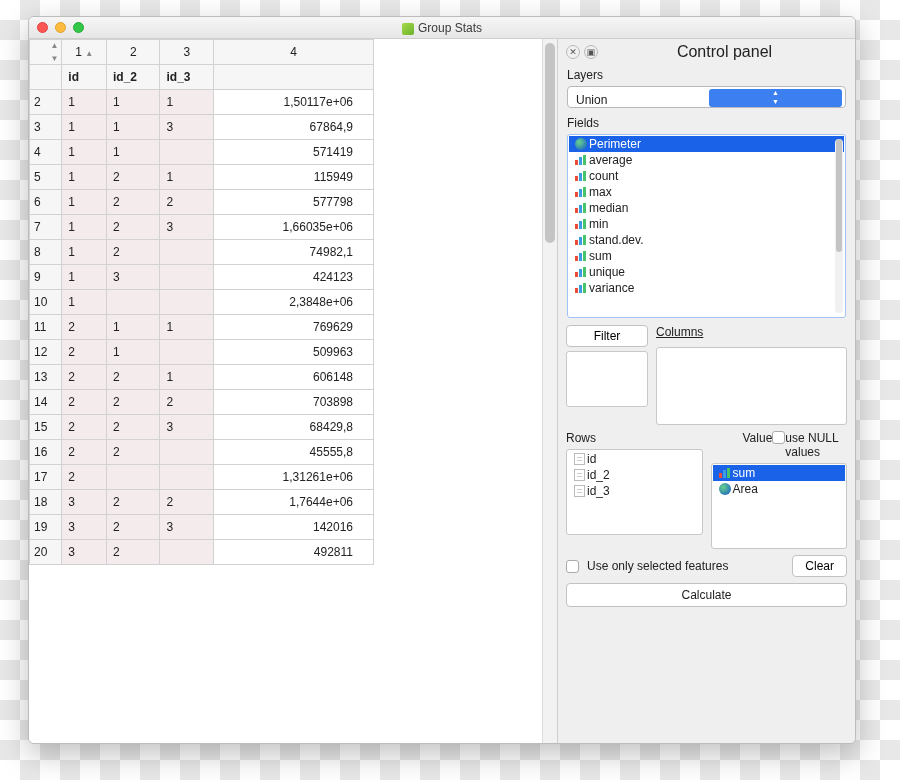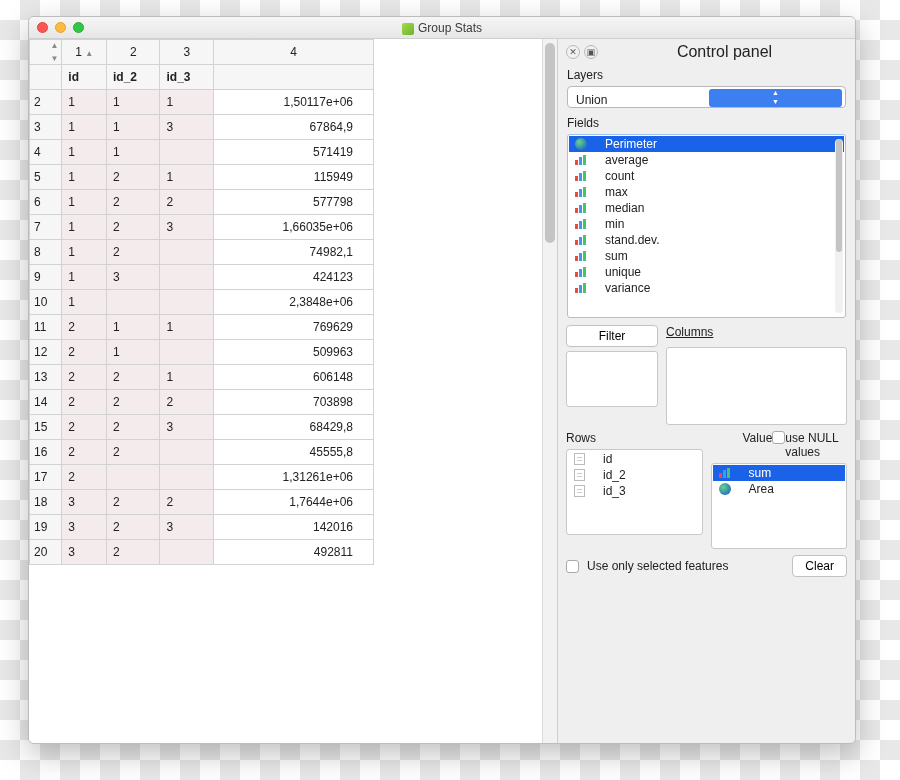--- a/index.html
+++ b/index.html
@@ -124,21 +124,21 @@
     display:flex; flex-direction:column; align-items:center; justify-content:center;
     color:#fff; font-size:7px; line-height:7px;
   }
   .listbox {
     background:#fff; border:1px solid #9fc3f3; border-radius:3px;
     height:184px; padding:1px; position:relative;
   }
   .listbox.small { height:86px; border-color:#c8c8c8;}
   .listbox.tiny { height:56px; border-color:#c8c8c8;}
   .li {
-    display:flex; align-items:center; gap:18px;
+    display:flex; align-items:center; gap:2px;
     padding:1px 6px; font-size:12px;
   }
   .li.sel { background:#1a63e8; color:#fff; }
   .icon-globe {
     width:12px; height:12px; border-radius:50%;
     background: radial-gradient(circle at 35% 35%, #67d38c, #2a7ab8 70%);
     flex-shrink:0;
   }
   .icon-bars {
     width:12px; height:10px; position:relative; flex-shrink:0;
@@ -162,21 +162,21 @@
   }
   .inner-thumb {
     position:absolute; left:1px; right:1px; top:0; height:65%;
     background:#c4c4c4; border-radius:4px;
   }
   .btn {
     background:#fff; border:1px solid #c2c2c2; border-radius:4px;
     padding:3px 12px; font-size:12px;
   }
   .cols-row { display:flex; gap:8px; align-items:flex-start; }
-  .cols-row .col1 { width:92px; display:flex; flex-direction:column; gap:4px;}
+  .cols-row .col1 { width:82px; display:flex; flex-direction:column; gap:4px;}
   .cols-row .col2 { flex:1; display:flex; flex-direction:column; gap:8px;text-decoration:underline;}
   .rows-row { display:flex; gap:8px; }
   .rows-row .col { flex:1; display:flex; flex-direction:column; gap:4px;}
   .valhdr { display:flex; align-items:flex-start; margin-left:32px;}
   .chk {
     width:13px; height:13px; border:1px solid #aaa; border-radius:3px;
     background:#fff; display:inline-block; flex-shrink:0;
   }
   .bottom-row { display:flex; align-items:center; gap:8px;}
   .calc-btn {
@@ -520,16 +520,17 @@
             </div>
         </div>
       </div>
 
       <div class="bottom-row">
         <span class="chk"></span>
         <span class="label" style="flex:1">Use only selected features</span>
         <button class="btn">Clear</button>
       </div>
 
+      <div class="calc-btn">Calculate</div>
     </div>
 
   </div>
 </div>
 
 </body></html>

